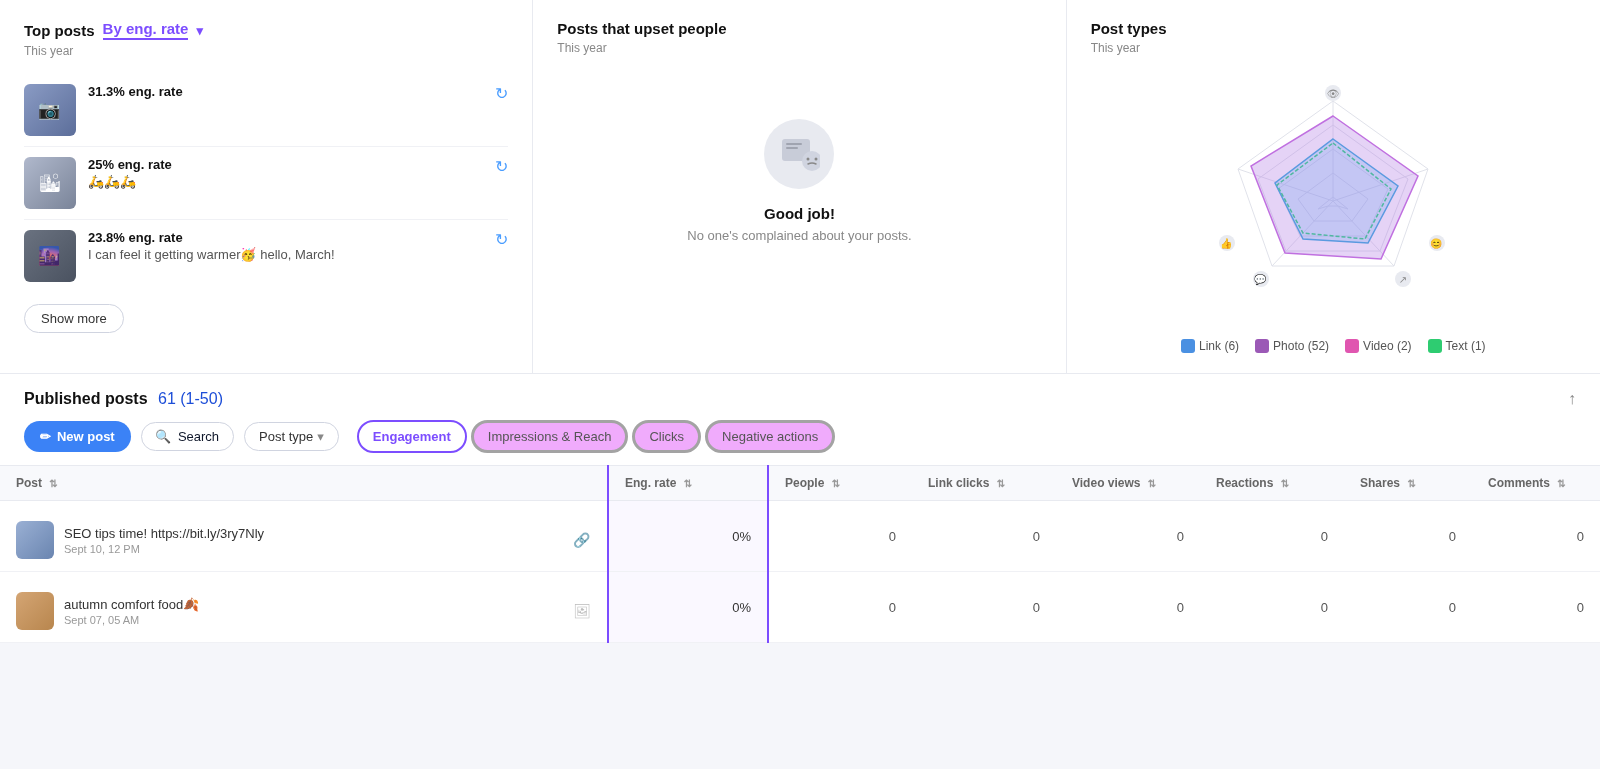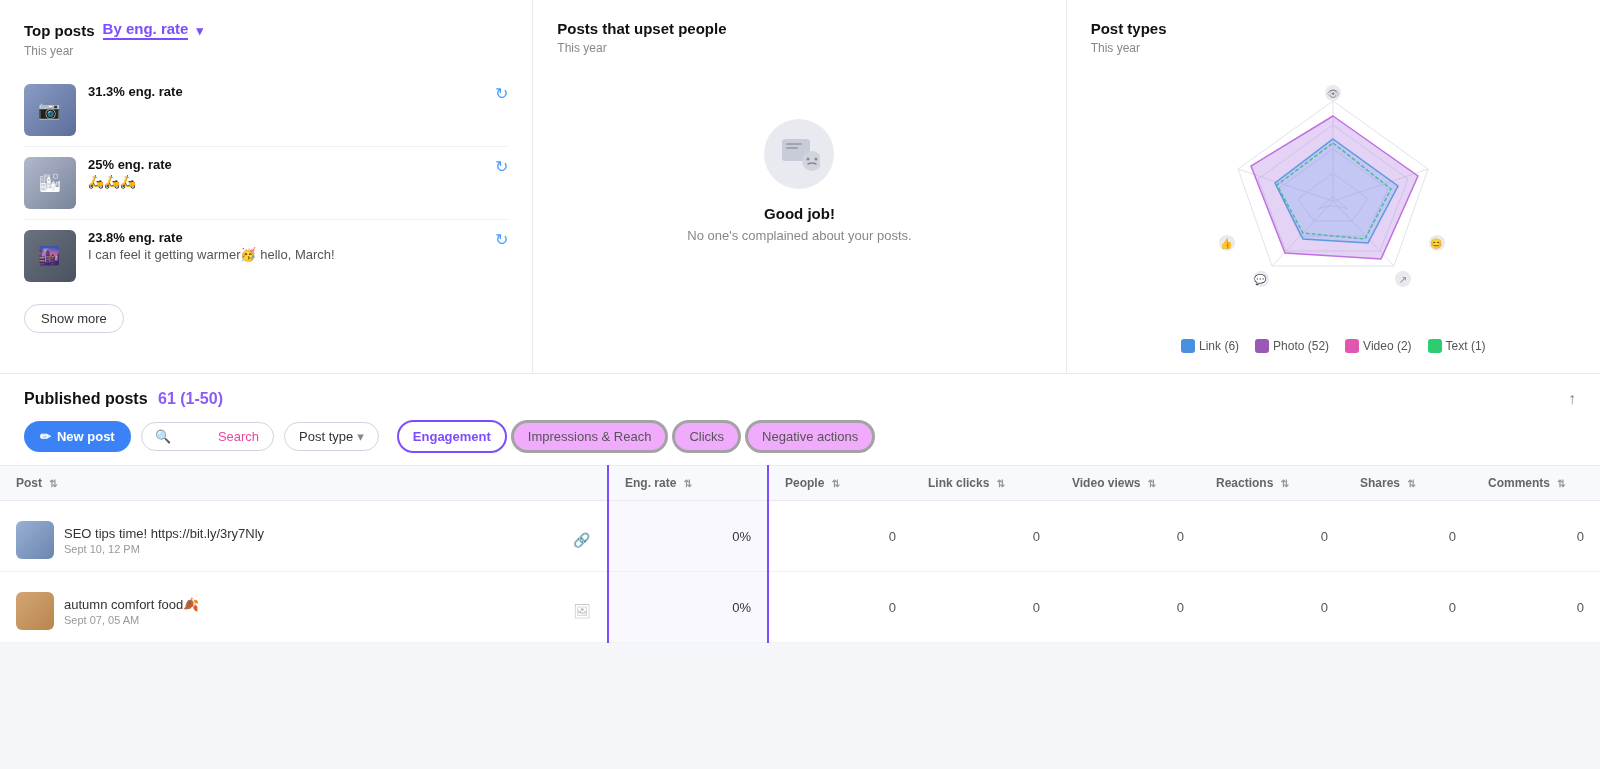--- a/index.html
+++ b/index.html
@@ -509,34 +509,34 @@
         </div>
       </div>
     </div>
   </div>
 </div>
 
 <div class="bottom-section">
   <div class="published-header">
     <div class="published-title">
       <span>Published posts</span>
-      <span style="font-weight:700;color:#8b5cf6;margin-left:6px;margin-top:40px;">61 (1-50)</span>
+      <span style="font-weight:400;color:#1d4ed8;margin-left:6px;margin-top:40px;">61 (1-50)</span>
     </div>
     <span class="export-icon">↑</span>
   </div>
 
   <div class="toolbar">
     <button class="btn-new-post">
       <span>✏</span>
       <span>New post</span>
     </button>
 
     <div class="search-box">
       <span style="color:#bbb;">🔍</span>
-      <span style="color:#ec4899;margin-left:40px;">Search</span>
+      <span style="color:#0f172a;">Search</span>
     </div>
 
     <button class="post-type-btn">
       <span>Post type</span>
       <span style="color:#888;">▾</span>
     </button>
 
     <div class="tab-group">
       <button class="tab-btn active">Engagement</button>
       <button class="tab-btn">Impressions &amp; Reach</button>

